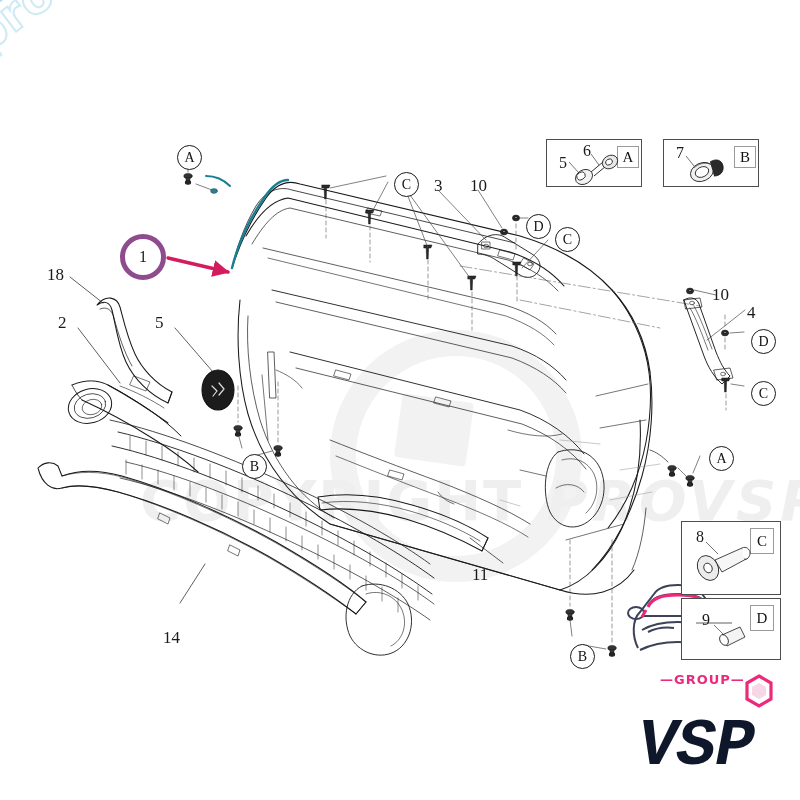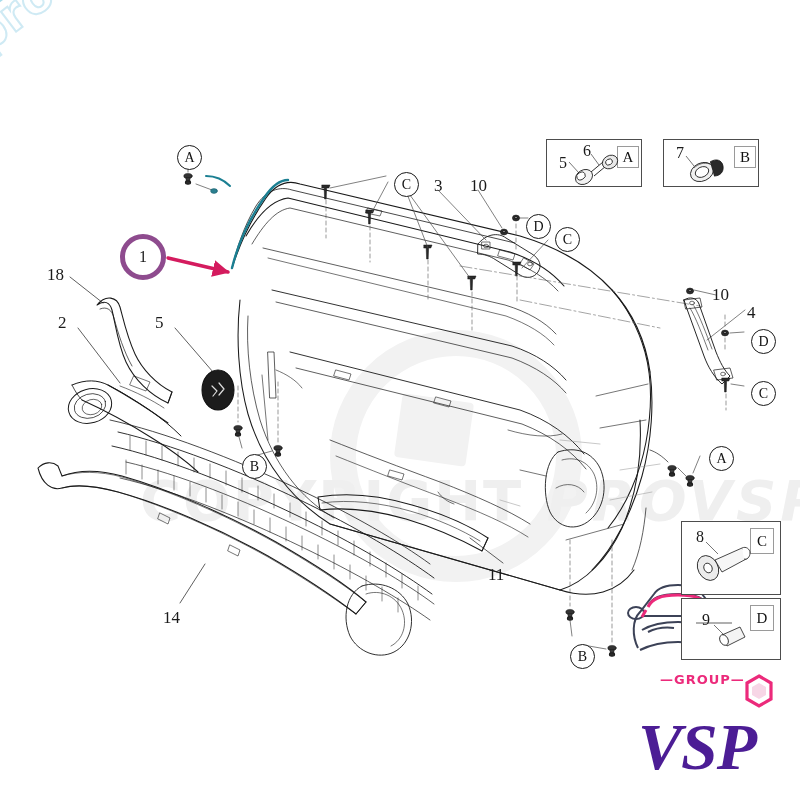--- a/index.html
+++ b/index.html
@@ -99,22 +99,22 @@
     font-size:13px;color:#ec2a7b;letter-spacing:1px;
   }
   .logo-pro{
     position:absolute;left:10px;top:6px;
     font-family:"DejaVu Sans", sans-serif;font-weight:bold;
     font-size:62px;color:#343a52;font-style:italic;letter-spacing:-2px;
     line-height:62px;
   }
   .logo-vsp{
     position:absolute;left:26px;top:46px;
-    font-family:Liberation Serif, serif;font-weight:bold;
-    font-size:66px;color:#4c1d95;font-style:italic;letter-spacing:-1px;
+    font-family:Liberation Mono, monospace;font-weight:bold;
+    font-size:66px;color:#0f172a;font-style:italic;letter-spacing:-1px;
     line-height:66px;
   }
   .logo-hex{position:absolute;left:132px;top:6px;width:30px;height:34px;}
 </style>
 </head>
 <body>
 
 <div id="stage">
 
   <div class="wm-band"></div>
@@ -385,22 +385,22 @@
         <path d="M610,500 L652,492"></path>
         <path d="M500,500 L520,506"></path>
         <path d="M560,440 L600,444"></path>
       </g>
     </g>
   </svg>
 
   <div class="num" style="left:47px;top:265px">18</div>
   <div class="num" style="left:58px;top:313px">2</div>
   <div class="num" style="left:155px;top:313px">5</div>
-  <div class="num" style="left:163px;top:608px">14</div>
-  <div class="num" style="left:488px;top:565px">11</div>
+  <div class="num" style="left:163px;top:628px">14</div>
+  <div class="num" style="left:472px;top:565px">11</div>
   <div class="num" style="left:434px;top:176px">3</div>
   <div class="num" style="left:470px;top:176px">10</div>
   <div class="num" style="left:712px;top:285px">10</div>
   <div class="num" style="left:747px;top:303px">4</div>
 
   <div class="callout" style="left:177px;top:145px">A</div>
   <div class="callout" style="left:394px;top:172px">C</div>
   <div class="callout" style="left:526px;top:214px">D</div>
   <div class="callout" style="left:555px;top:227px">C</div>
   <div class="callout" style="left:751px;top:329px">D</div>

